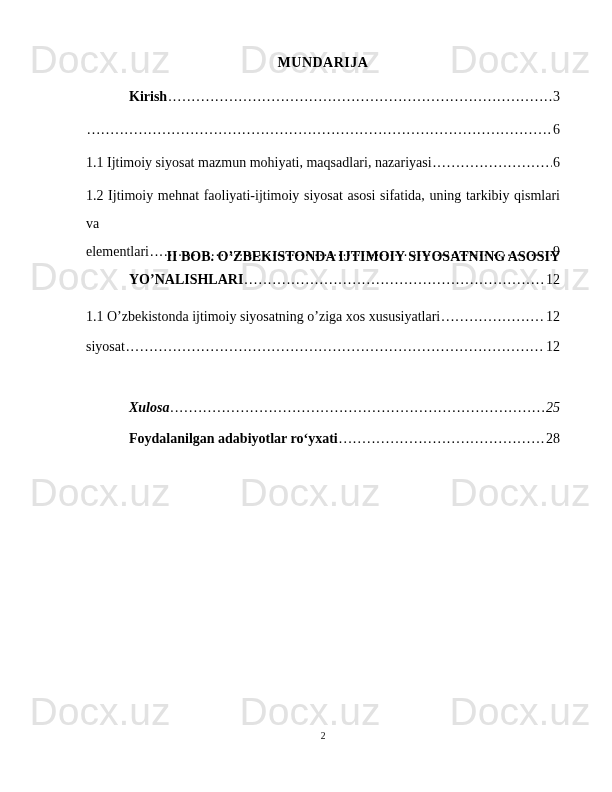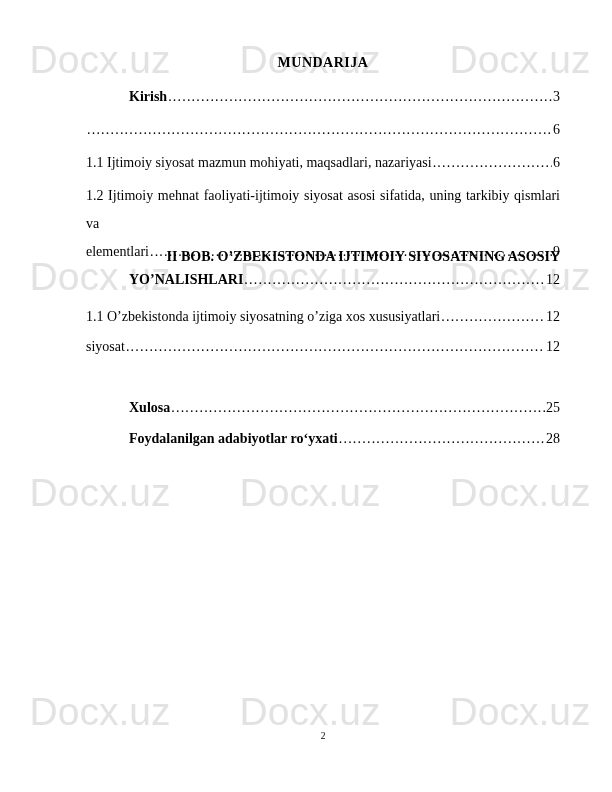--- a/index.html
+++ b/index.html
@@ -128,21 +128,21 @@
             <span class="toc-page">12</span>
           </div>
         </div>
         <div class="toc-entry wrap2" style="top: 333px;">
           <div class="toc-row">
             <span class="toc-label">siyosat</span>
             <span class="leader">................................................................................................................................................................</span>
             <span class="toc-page">12</span>
           </div>
         </div>
-        <div class="toc-entry" style="top: 401px;">
+        <div class="toc-entry" style="top: 401px; font-style: italic;">
           <div class="toc-row">
             <span class="toc-label bold">Xulosa</span>
             <span class="leader">................................................................................................................................................................</span>
             <span class="toc-page">25</span>
           </div>
         </div>
         <div class="toc-entry" style="top: 432px;">
           <div class="toc-row">
             <span class="toc-label bold">Foydalanilgan adabiyotlar ro‘yxati</span>
             <span class="leader">................................................................................................................................................................</span>

